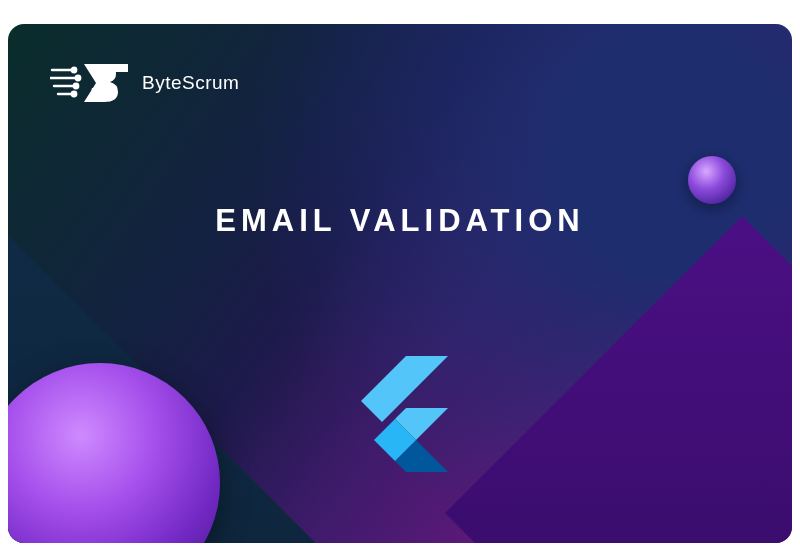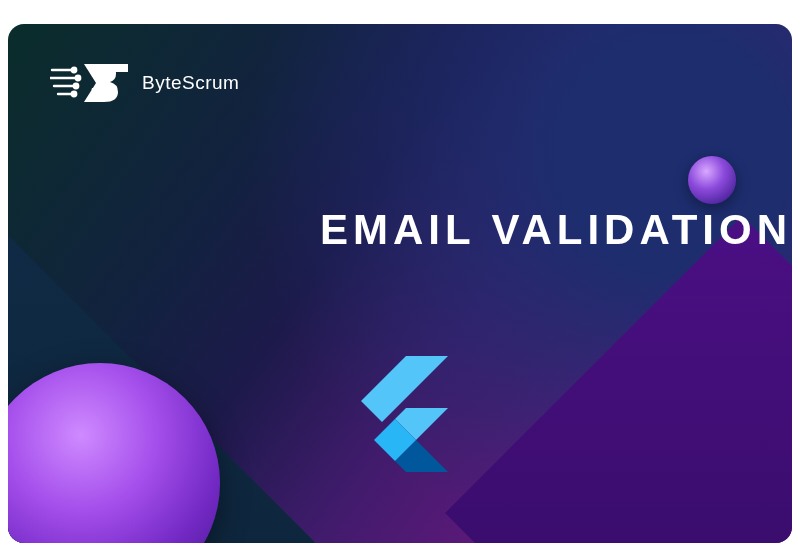--- a/index.html
+++ b/index.html
@@ -73,25 +73,25 @@
     font-family: Arial, Helvetica, sans-serif;
     font-size: 19px;
     font-weight: 500;
     letter-spacing: 0.5px;
   }
   
   .headline {
     position: absolute;
     left: 0; right: 0;
     top: 174px;
-    text-align: right;
+    text-align: center;
     color: #fff;
     font-family: Arial, Helvetica, sans-serif;
     font-weight: 700;
-    font-size: 42px;
+    font-size: 31px;
     letter-spacing: 5px;
     line-height: 1.5;
   }
   .flutter-logo {
     position: absolute;
     left: 50%;
     top: 332px;
     transform: translateX(-50%);
   }
   .flutter-logo svg { display: block; }

